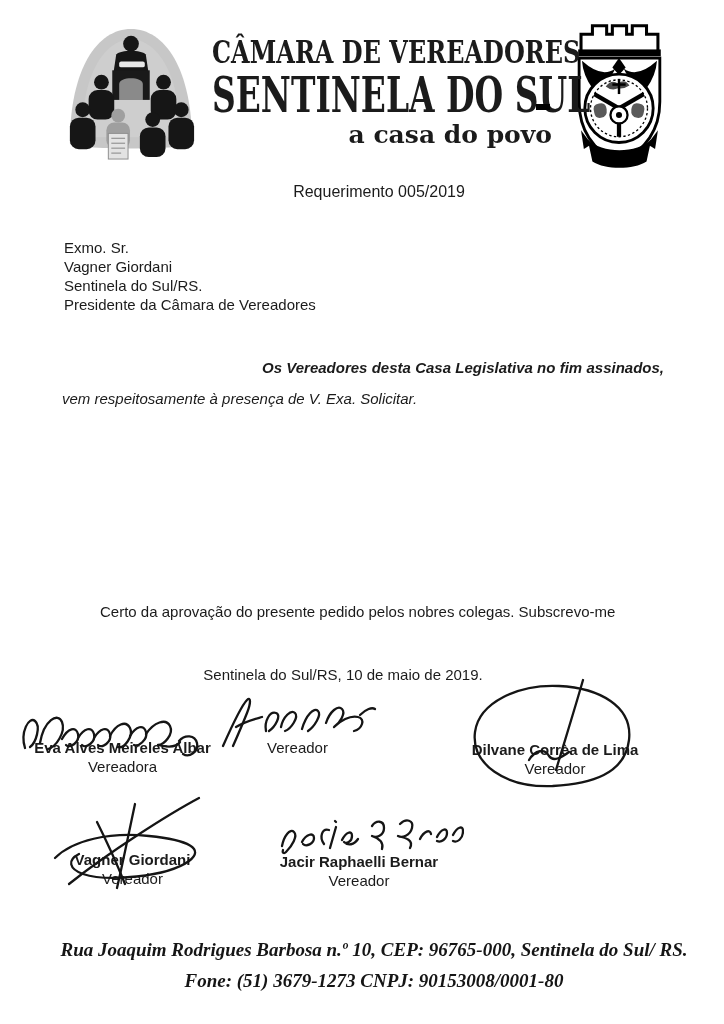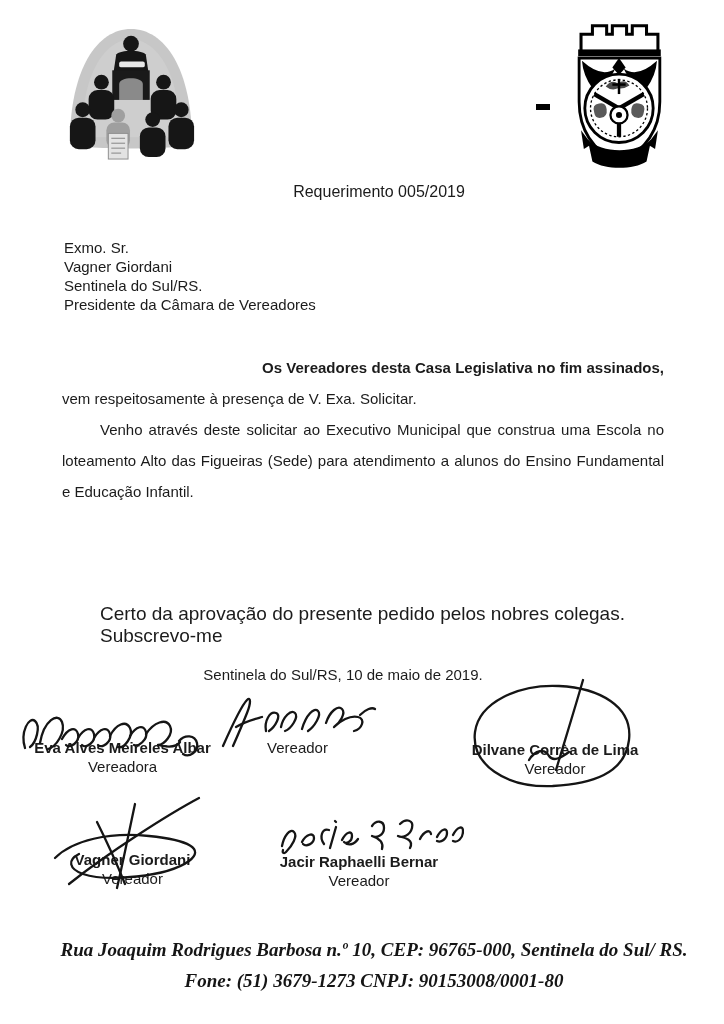--- a/index.html
+++ b/index.html
@@ -38,25 +38,25 @@
   .doc-title {
     position:absolute; top:183px; left:34px; width:690px;
     text-align:center; font-weight:normal; font-size:16px;
   }
   .addressee { position:absolute; top:238px; left:64px; font-size:15px; line-height:19px; }
   .body-text {
     position:absolute; top:352px; left:62px; width:602px;
     font-size:15px; line-height:31px; text-align:justify;
   }
   .body-text p { margin:0; }
-  .p1 { text-indent:200px; }
+  .p1 { text-indent:200px;font-style:italic; }
   .p1 .bold { font-weight:bold; }
   .p2 { margin-top:19px; text-indent:38px; }
   .p3 { text-indent:38px; }
-  .closing { position:absolute; top:603px; left:100px; width:560px; font-size:19px; }
+  .closing { position:absolute; top:603px; left:100px; width:560px; font-size:15px; }
   .dateline { position:absolute; top:666px; left:0; width:686px; text-align:center; font-size:15px; }
 
   
   .sig { position:absolute; text-align:center; font-size:15px; line-height:19px; }
   .sig .name { font-weight:bold; white-space:nowrap; }
   .sig svg { position:absolute; pointer-events:none; }
   .sig path { fill:none; stroke:#151515; stroke-width:2.3; stroke-linecap:round; stroke-linejoin:round; }
 
   #sig-eva     { left:25px;  top:738px; width:195px; }
   #sig-eva svg     { top:-34px; left:-8px; }
@@ -112,20 +112,25 @@
       <rect x="45" y="103" width="24" height="26" rx="8" fill="#9f9f9f"></rect>
       <rect x="47" y="114" width="20" height="26" fill="#e3e3e3" stroke="#8f8f8f" stroke-width="1"></rect>
       <g stroke="#9a9a9a" stroke-width="1.3">
         <line x1="50" y1="119" x2="64" y2="119"></line>
           <line x1="50" y1="124" x2="64" y2="124"></line>
         <line x1="50" y1="129" x2="64" y2="129"></line>
           <line x1="50" y1="134" x2="60" y2="134"></line>
       </g>
     </svg>
 
+    <div class="wordmark">
+      <div class="org1">CÂMARA  DE VEREADORES</div>
+      <div class="org2">SENTINELA DO SUL</div>
+      <div class="tagline">a casa do povo</div>
+    </div>
 
     <svg class="coat-of-arms" viewBox="0 0 140 158" aria-hidden="true">
 
       <path d="M30,34 L30,15 L42,15 L42,6 L57,6 L57,15 L63,15 L63,6 L78,6 L78,15 L84,15 L84,6 L99,6 L99,15 L111,15 L111,34" fill="#ffffff" stroke="#000" stroke-width="3.2"></path>
       <rect x="27" y="31" width="87" height="7" fill="#000"></rect>
 
       <path d="M28,40 L113,40 L113,86 C113,118 96,138 70,151 C44,138 28,118 28,86 Z" fill="#ffffff" stroke="#000" stroke-width="3"></path>
 
       <path d="M31,43 Q52,62 66,51 Q59,68 42,72 Q32,58 31,43 Z" fill="#000"></path>
       <path d="M110,43 Q89,62 75,51 Q82,68 99,72 Q109,58 110,43 Z" fill="#000"></path>
@@ -163,21 +168,20 @@
 
   <div class="addressee">
     <div>Exmo. Sr.</div>
     <div>Vagner Giordani</div>
     <div>Sentinela do Sul/RS.</div>
     <div>Presidente da Câmara de Vereadores</div>
   </div>
 
   <div class="body-text">
     <p class="p1"><span class="bold">Os Vereadores desta Casa Legislativa no fim assinados,</span><span> vem respeitosamente à presença de V. Exa. Solicitar.</span></p>
-    <p class="p2">Venho através deste solicitar ao Executivo Municipal que construa uma Escola no loteamento Alto das Figueiras (Sede) para atendimento a alunos do Ensino Fundamental e Educação Infantil.</p>
   </div>
 
   <div class="closing">Certo da aprovação do presente pedido pelos nobres colegas. Subscrevo-me</div>
   <div class="dateline">Sentinela do Sul/RS, 10 de maio de 2019.</div>
 
   <div class="sig" id="sig-eva">
     <svg width="210" height="58" viewBox="0 0 210 58" aria-hidden="true">
       <path d="M8,44 C3,28 12,12 18,17 C24,22 19,39 13,43"></path>
       <path d="M23,39 C27,16 41,8 45,18 C49,28 39,43 31,45"></path>
       <path d="M45,35 C51,24 59,22 61,30 C63,38 53,45 49,41"></path>

